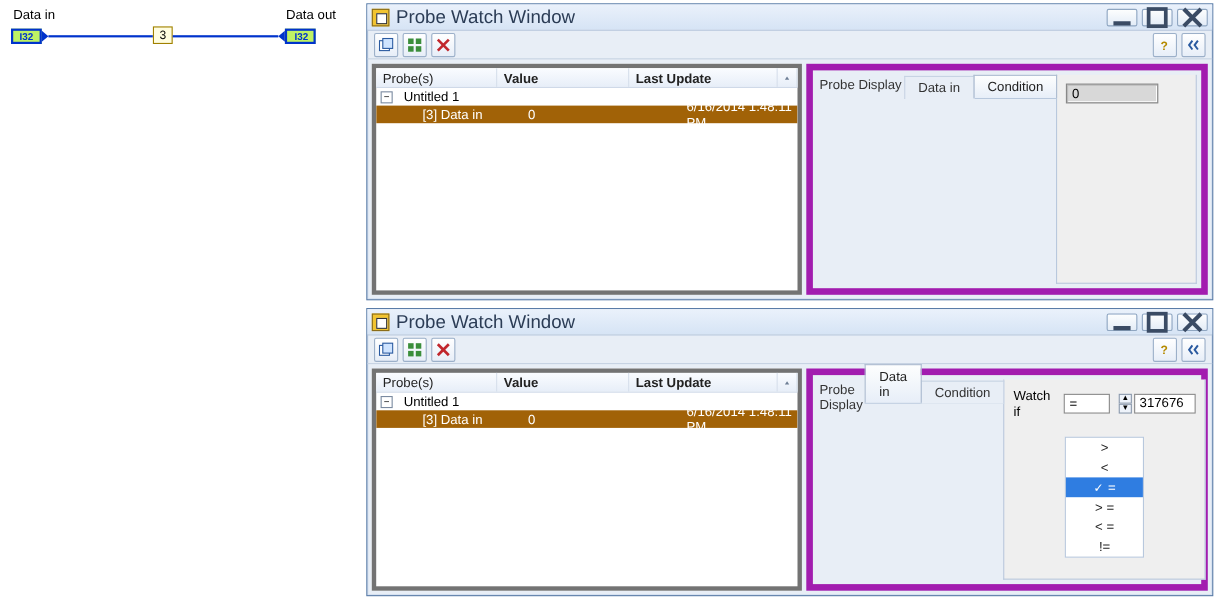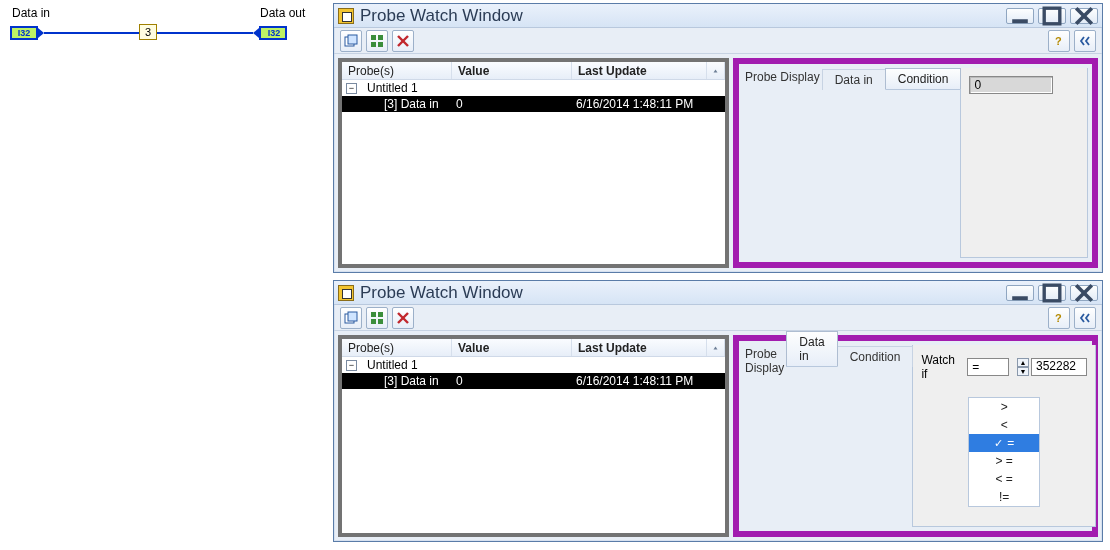--- a/index.html
+++ b/index.html
@@ -132,21 +132,21 @@
   .tree-row {
     display:flex; align-items:center; height:16px;
     padding-left:4px;
   }
   .tree-row .exp {
     width:11px; height:11px; border:1px solid #7a8aa0;
     display:flex; align-items:center; justify-content:center;
     font-size:9px; line-height:1; margin-right:6px; background:#fff;
   }
   .tree-row.sel {
-    background:#000000; color:#fff;
+    background:#a16207; color:#fff;gap:24px;
   }
   .tree-row .c-probes { width:110px; padding-left:4px; }
   .tree-row .c-value  { width:120px; }
   .tree-row .c-last   { flex:1; }
   .tree-row .indent { display:inline-block; width:34px; }
   
   .pd-title { font-size:12px; color:#333; margin:2px 2px 4px 2px;}
   .tabs {
     display:flex; align-items:flex-end; height:22px; gap:0;
     border-bottom:1px solid #b8c8dd;
@@ -425,21 +425,21 @@
       </div>
       <div class="pd-body" style="background:#efefef;">
         <div class="cond-row">
           <span>Watch if</span>
           <div class="op-field">=</div>
           <div class="num-spin">
             <div class="spins">
               <div class="sp">▲</div>
               <div class="sp">▼</div>
             </div>
-            <div class="num-input">352282</div>
+            <div class="num-input">317676</div>
           </div>
         </div>
         <div class="op-list">
           <div class="op-item">&gt;</div>
           <div class="op-item">&lt;</div>
           <div class="op-item sel">
               <span class="chk">✓</span>
               <span>=</span>
             </div>
           <div class="op-item">&gt; =</div>

